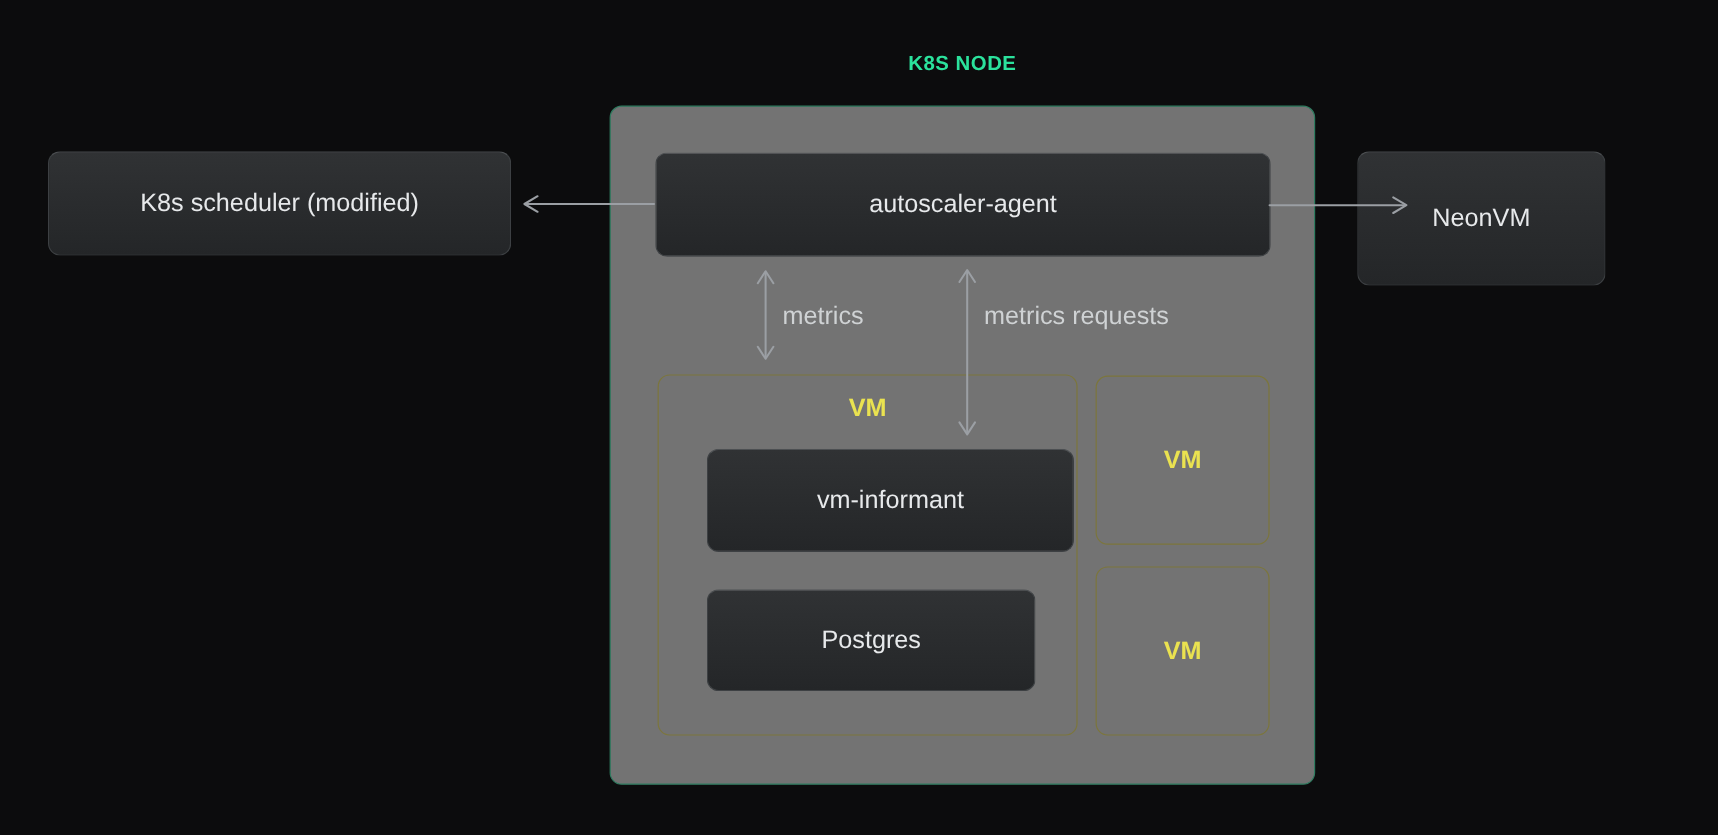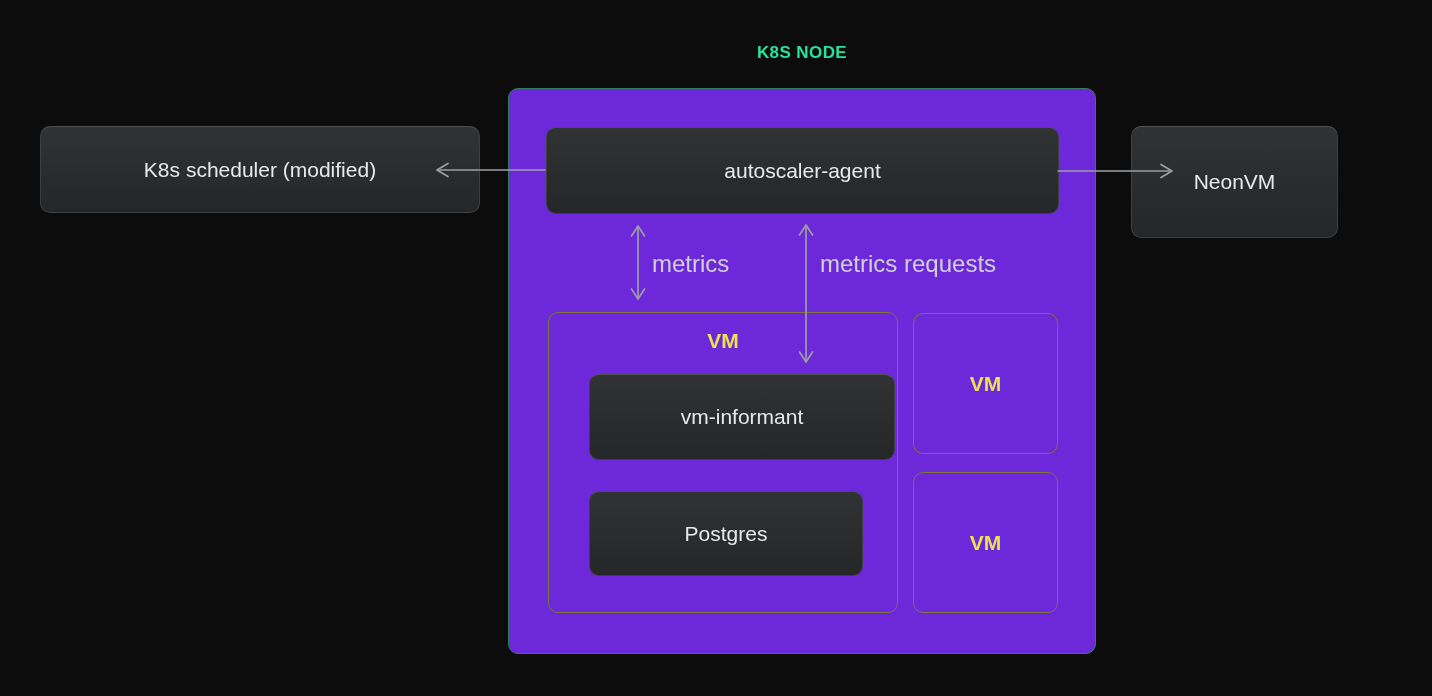--- a/index.html
+++ b/index.html
@@ -9,32 +9,32 @@
     font-family:"Liberation Sans","DejaVu Sans",sans-serif;
     -webkit-font-smoothing:antialiased;
   }
   .node-title{
     position:absolute;left:508px;top:43px;width:588px;
     text-align:center;font-size:17px;font-weight:700;letter-spacing:.4px;
     color:#2be29c;
   }
   .k8s-box{
     position:absolute;left:508px;top:88px;width:588px;height:566px;
-    border:1.5px solid #2f7c60;border-radius:10px;background:#6d28d9;
+    border:1.5px solid #2f7c60;border-radius:10px;background:#737373;
     box-sizing:border-box;
   }
   .gray-node{
     position:absolute;box-sizing:border-box;
     background:linear-gradient(180deg,#303234 0%,#242628 100%);
     border:1px solid #3d4043;border-top-color:#4c4f52;
     border-radius:10px;
     display:flex;align-items:center;justify-content:center;
     color:#e7e9eb;font-size:21px;
   }
-  .scheduler-node{left:40px;top:126px;width:440px;height:87px;}
+  .scheduler-node{left:40px;top:126px;width:386px;height:87px;}
   .neonvm-node{left:1131px;top:126px;width:207px;height:112px;}
   
   .autoscaler-node{left:37px;top:38px;width:513px;height:87px;}
   .vm-main{
     position:absolute;left:39px;top:223px;width:350px;height:301px;
     border:1px solid #7c763c;border-radius:10px;box-sizing:border-box;
   }
   .vm-main-label{
     position:absolute;left:0;top:16px;width:100%;text-align:center;
     font-size:21px;font-weight:700;color:#eae250;
@@ -43,21 +43,21 @@
   .postgres-node{left:40px;top:178px;width:274px;height:85px;}
   .vm-small{
     position:absolute;left:404px;width:145px;height:141px;
     border:1px solid #7c763c;border-radius:10px;box-sizing:border-box;
     display:flex;align-items:center;justify-content:center;
     font-size:21px;font-weight:700;color:#eae250;
   }
   .vm-small-top{top:224px;}
   .vm-small-bottom{top:383px;}
   .edge-label{
-    position:absolute;color:#cfd2d4;font-size:24px;line-height:26px;
+    position:absolute;color:#cfd2d4;font-size:21px;line-height:26px;
   }
   .edge-label-metrics{left:652px;top:251px;}
   .edge-label-scaling{left:820px;top:251px;}
   .arrow-layer{
     position:absolute;left:0;top:0;width:1432px;height:696px;
     pointer-events:none;
   }
   .arrow-layer path, .arrow-layer line{
     stroke:#9b9fa4;stroke-width:1.7;fill:none;stroke-linecap:round;stroke-linejoin:round;
   }

